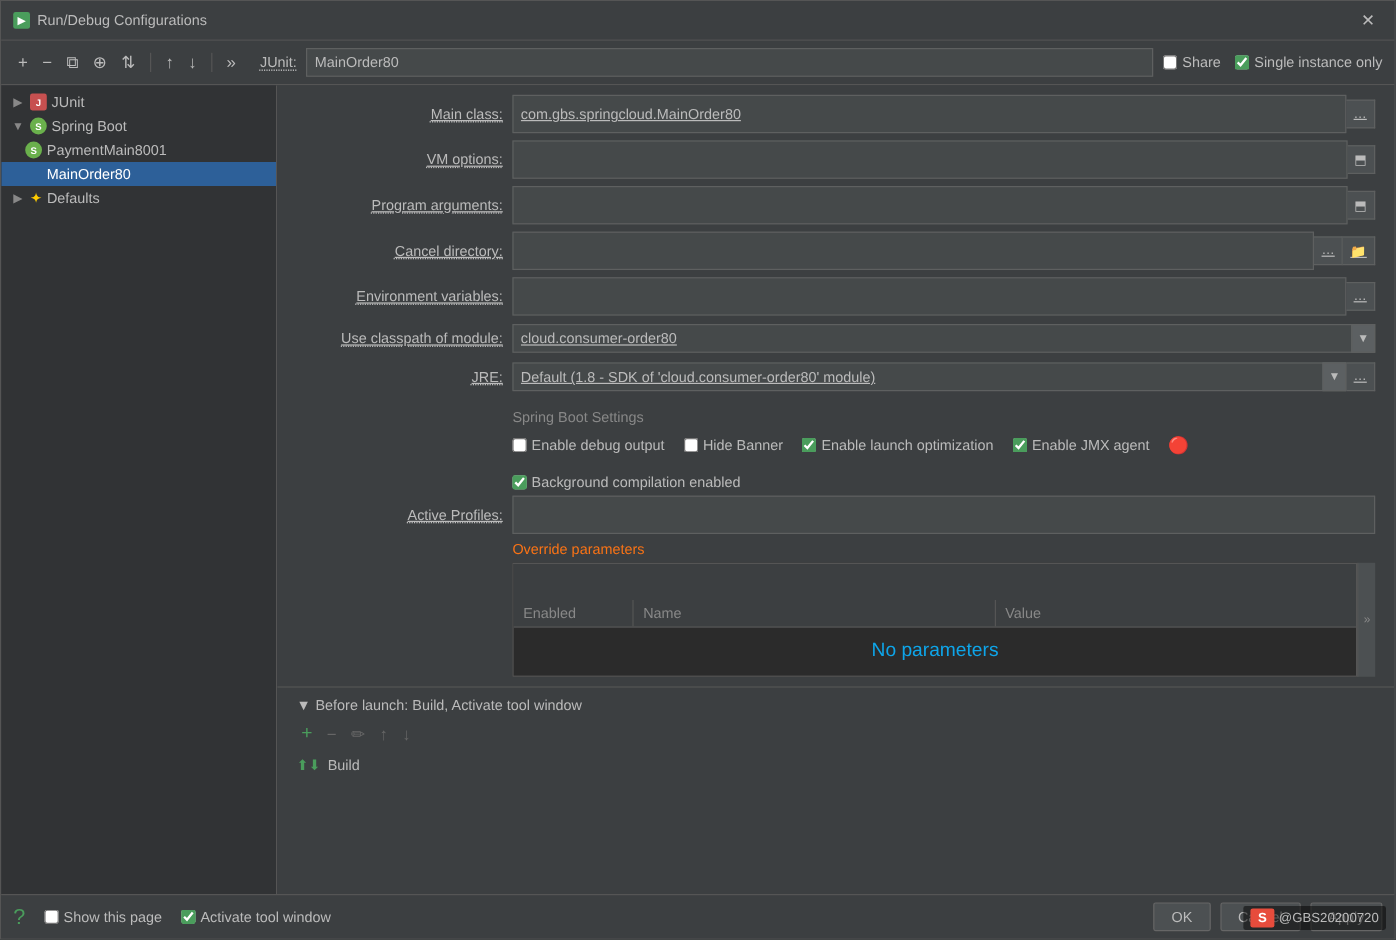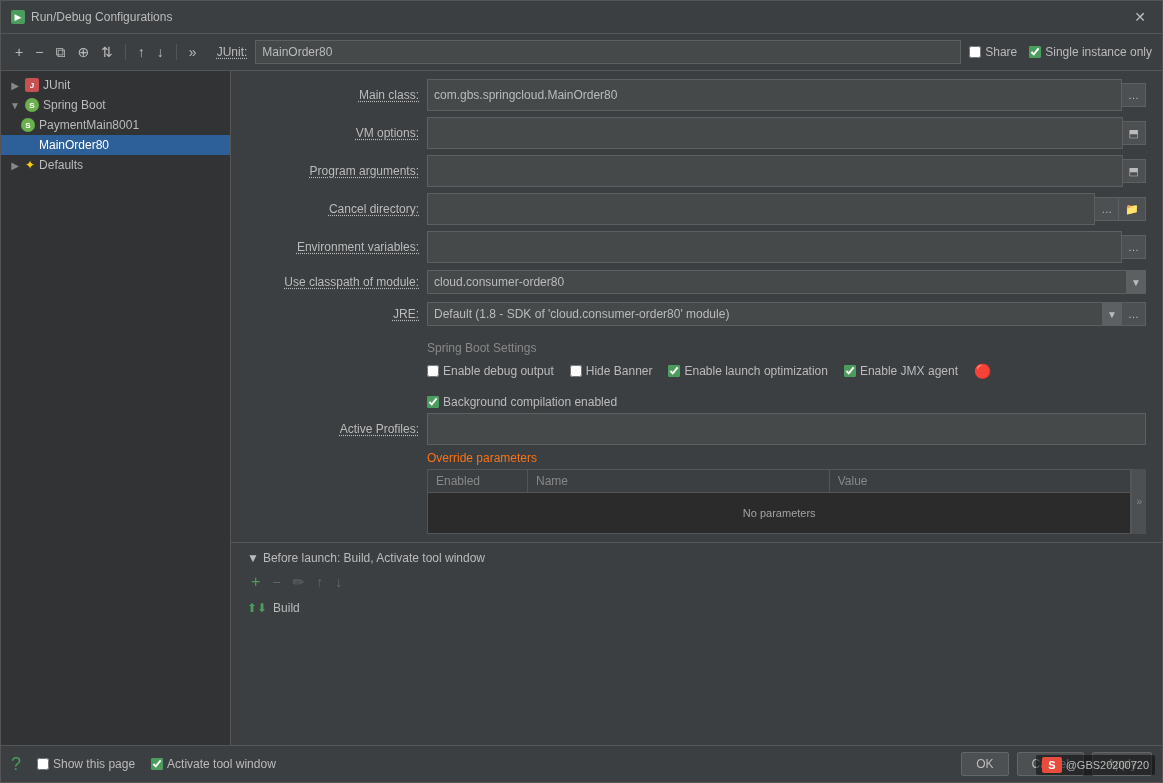--- a/index.html
+++ b/index.html
@@ -196,20 +196,21 @@
 
     .form-area {
       padding: 8px 16px;
     }
 
     .form-row {
       display: flex;
       align-items: center;
       margin-bottom: 6px;
       min-height: 26px;
+      text-decoration: underline;
     }
 
     .form-label {
       width: 180px;
       min-width: 180px;
       color: #bbbbbb;
       font-size: 12px;
       text-align: right;
       padding-right: 8px;
       text-decoration: underline dotted;
@@ -309,34 +310,35 @@
       background: #3c3f41;
       border-bottom: 1px solid #555;
     }
 
     .table-col {
       padding: 4px 8px;
       color: #888;
       font-size: 12px;
       flex: 1;
       border-right: 1px solid #555;
+      margin-top: 30px;
     }
     .table-col:last-child { border-right: none; }
     .table-col.enabled-col { max-width: 100px; }
 
     .table-body {
       min-height: 40px;
       display: flex;
       align-items: center;
       justify-content: center;
     }
 
     .no-params {
-      color: #a3a3a3;
-      font-size: 11px;
+      color: #0ea5e9;
+      font-size: 16px;
       padding: 8px;
     }
 
     .table-scroll-btn {
       background: #4c5052;
       border-left: 1px solid #555;
       display: flex;
       align-items: center;
       justify-content: center;
       padding: 4px;

